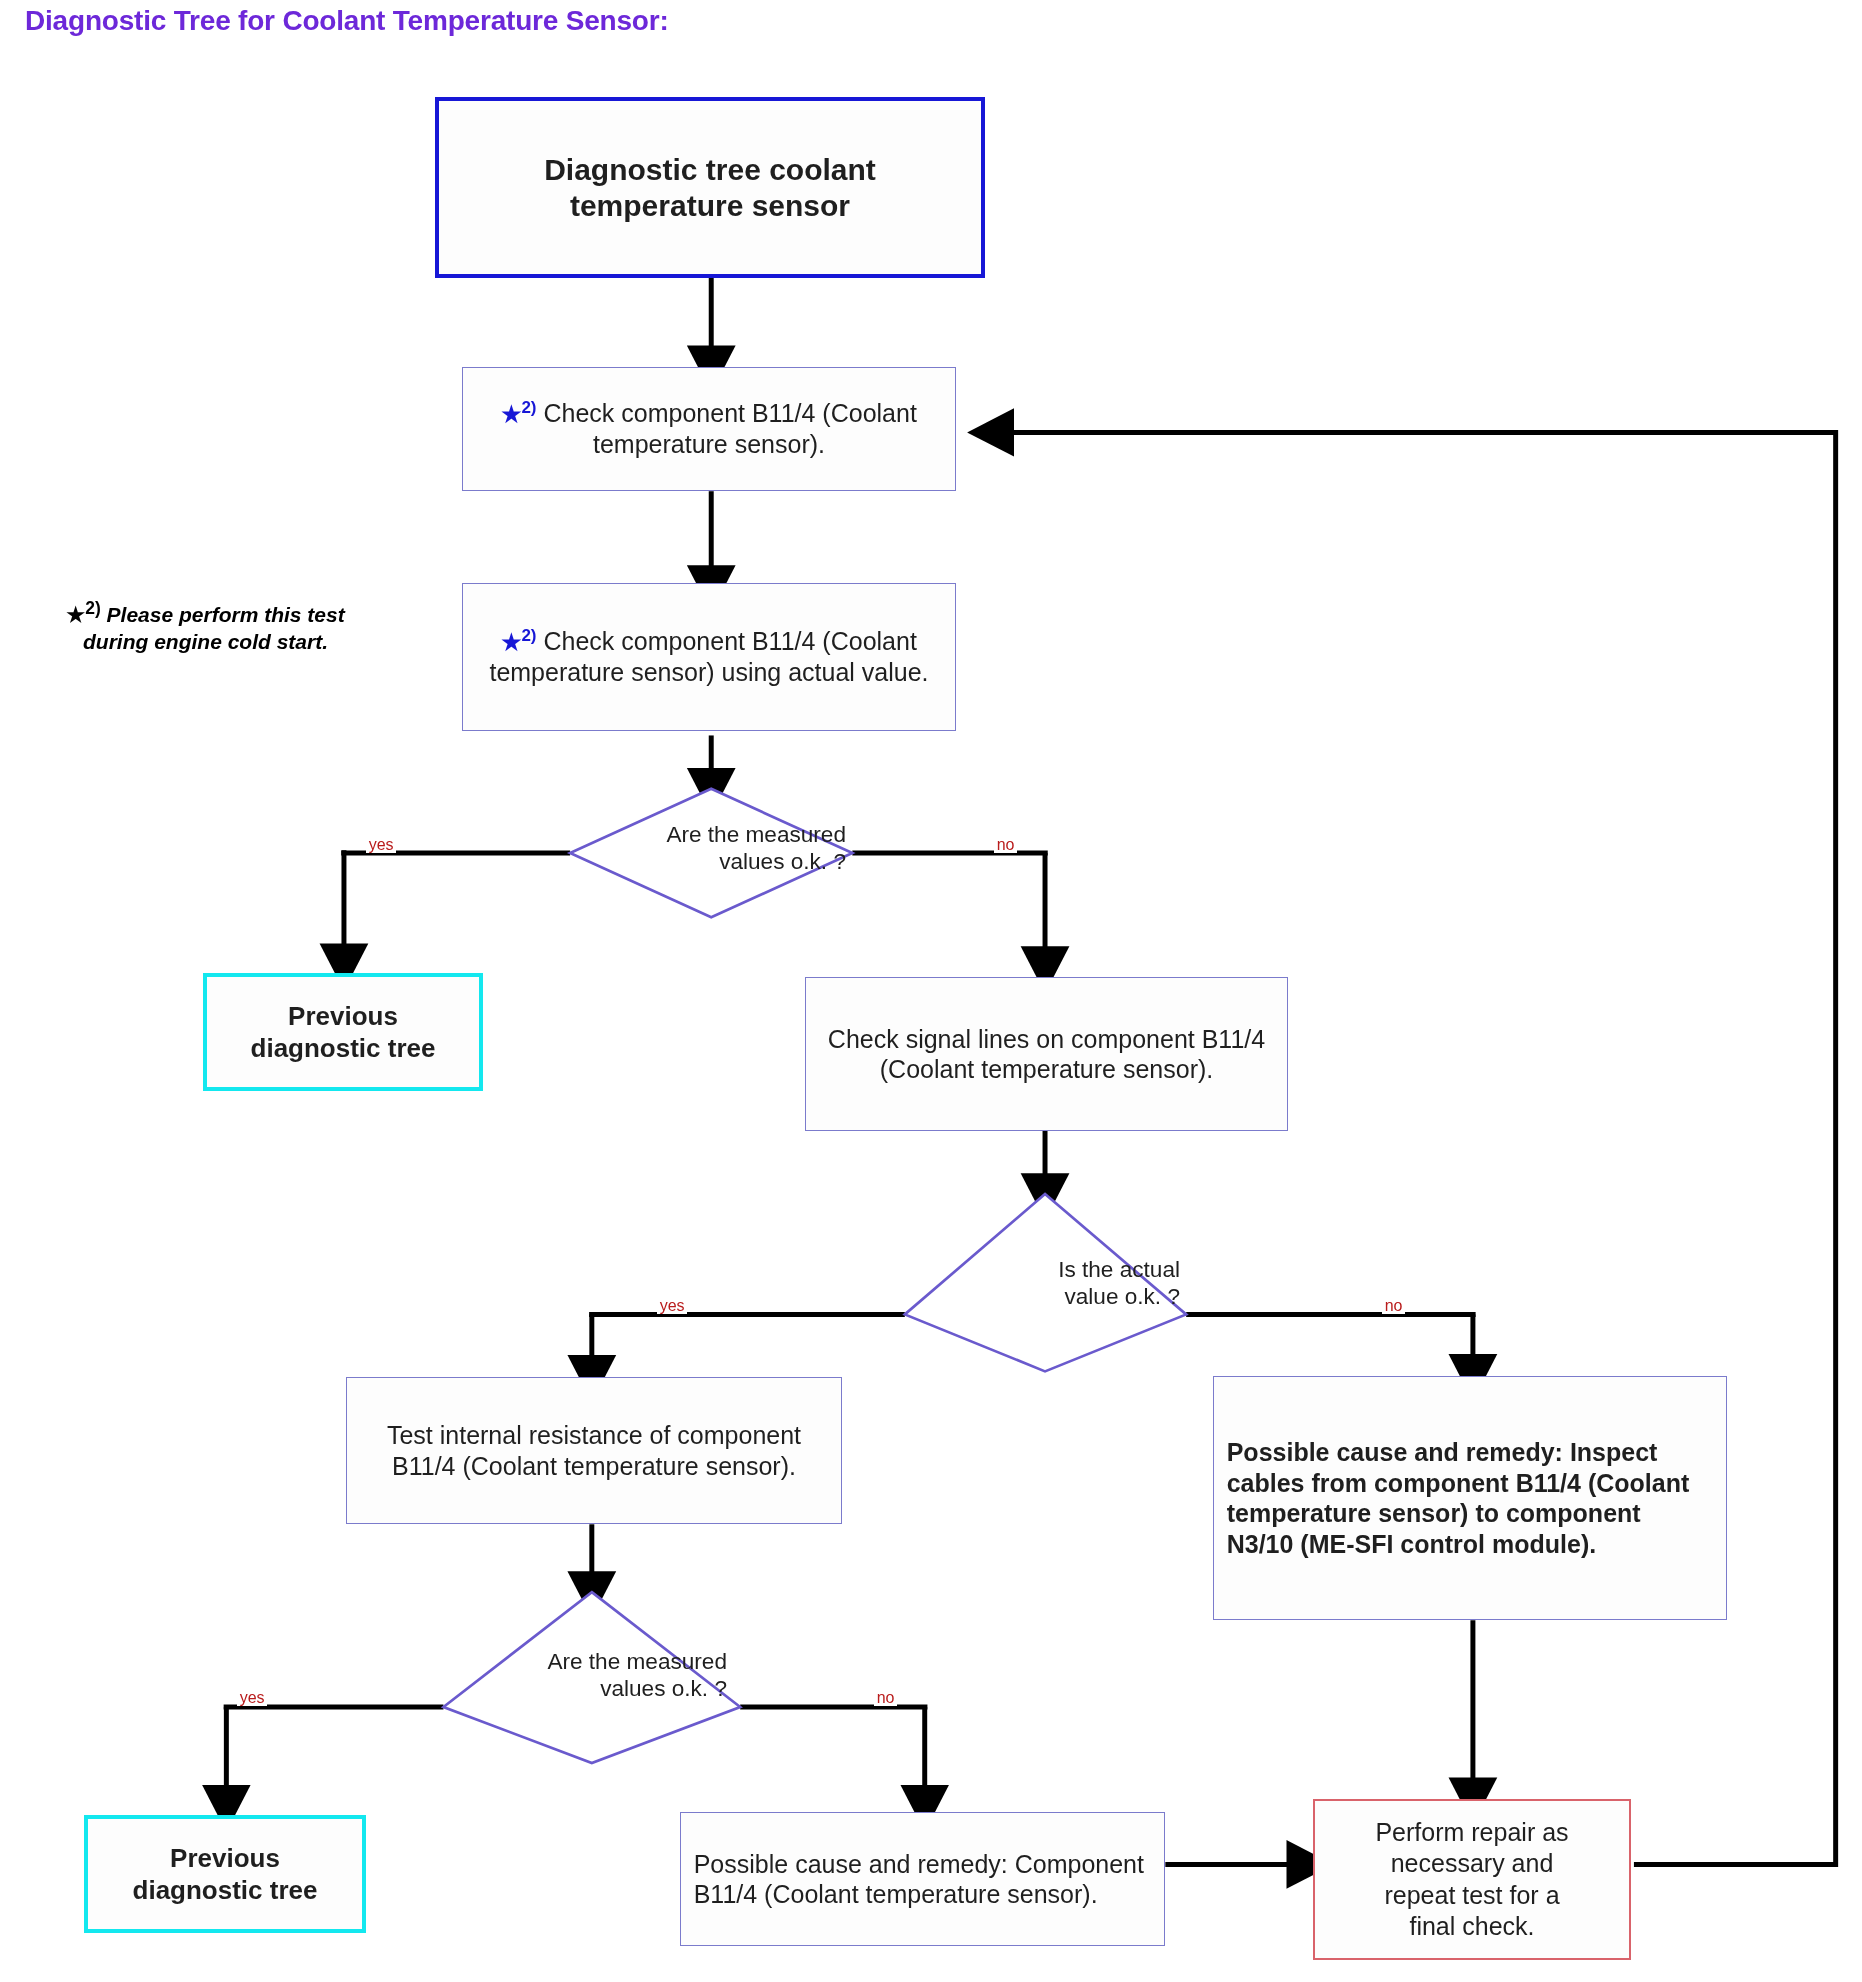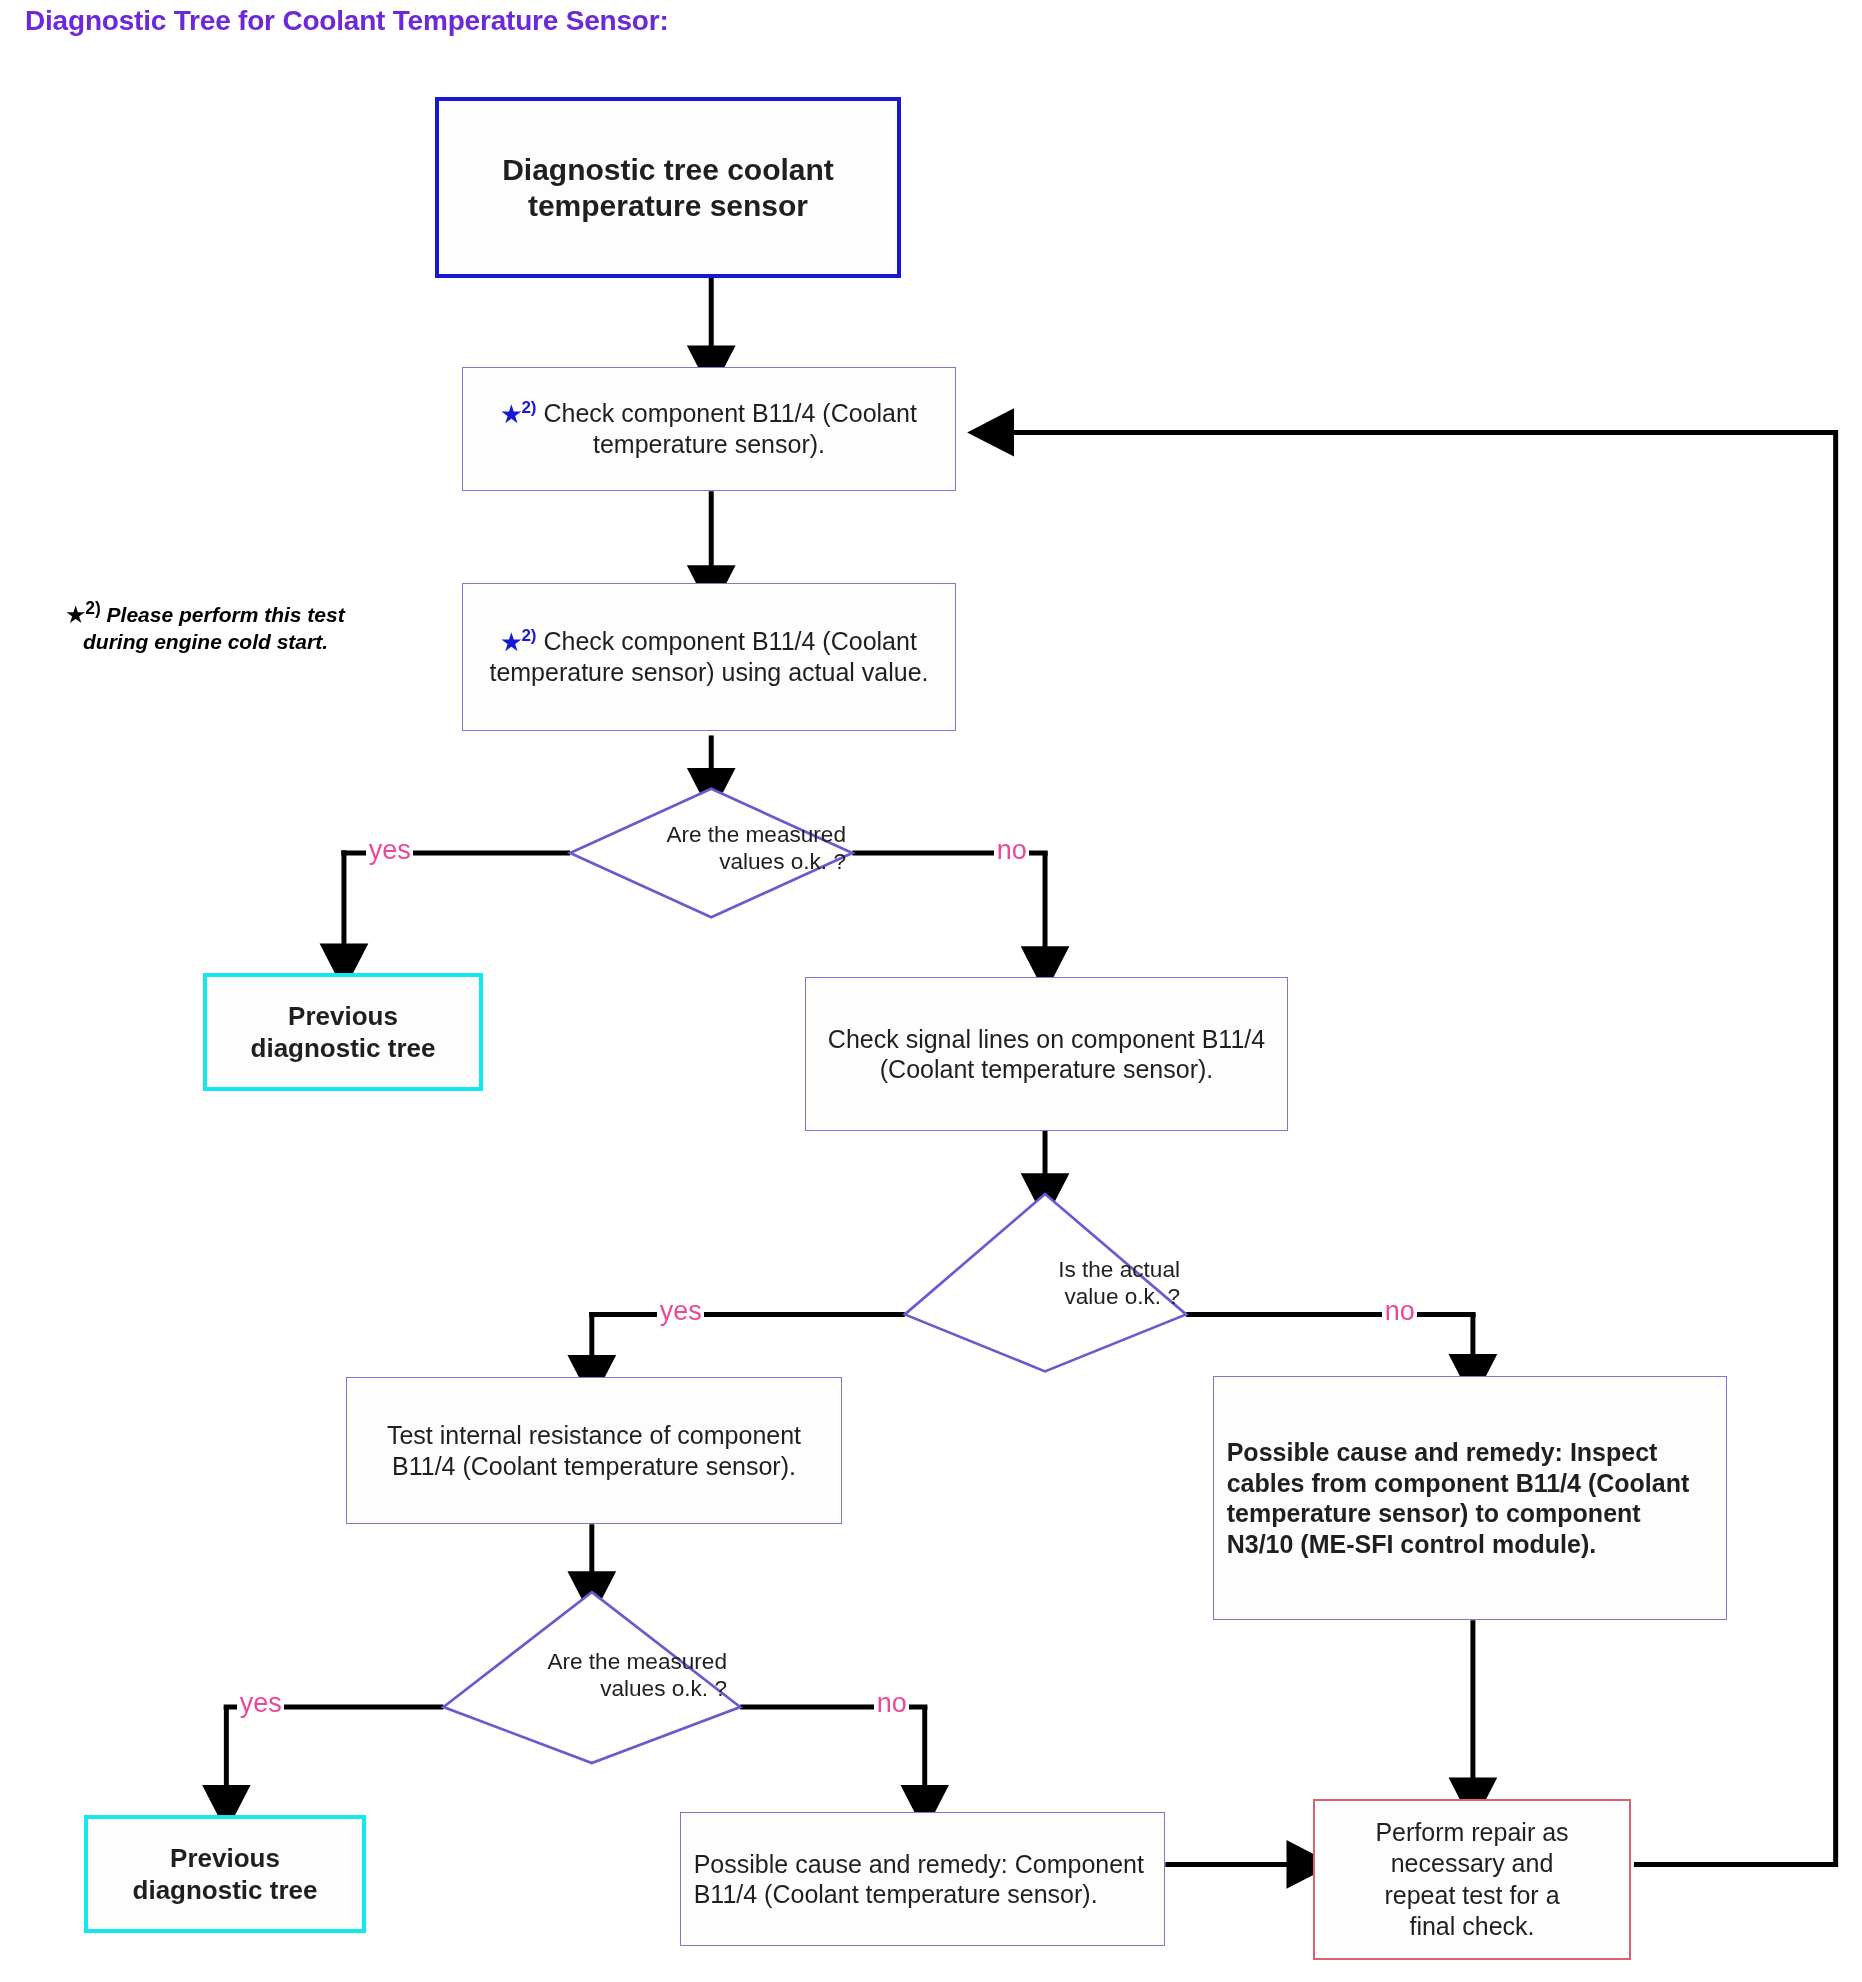--- a/index.html
+++ b/index.html
@@ -95,22 +95,22 @@
   .diamond-label {
     position: absolute;
     text-align: right;
     font-size: 22.6px;
     color: #1f1f1f;
     line-height: 1.2;
     pointer-events: none;
   }
   .edge-label {
     position: absolute;
-    font-size: 27px;
-    color: #ec4899;
+    font-size: 16px;
+    color: #b91c1c;
     background: #ffffff;
     padding: 0 2.7px;
     line-height: 1;
   }
 </style>
 </head>
 <body>
 
 <div id="page-title">Diagnostic Tree for Coolant Temperature Sensor:</div>
 
@@ -171,21 +171,21 @@
     <path d="M818,1887 L1025,1887"></path>
   </g>
 
   <g fill="#ffffff" stroke="#6a5acd" stroke-width="3">
     <polygon points="786,872 942,943 786,1014 630,943"></polygon>
     <polygon points="1155,1320 1311,1453 1155,1516 1000,1453"></polygon>
     <polygon points="654,1760 818,1887 654,1949 490,1887"></polygon>
   </g>
 </svg>
 
-<div class="node-box box-start" style="left:435px; top:97px; width:466px; height:181px;">
+<div class="node-box box-start" style="left:435px; top:97px; width:550px; height:181px;">
   <div class="box-inner">
     <div>Diagnostic tree coolant</div>
     <div>temperature sensor</div>
   </div>
 </div>
 
 <div class="node-box box-process" style="left:462px; top:367px; width:494px; height:124px;">
   <div class="box-inner">
     <span class="star">★<sup>2)</sup></span>
     <span>Check component B11/4 (Coolant temperature sensor).</span>

